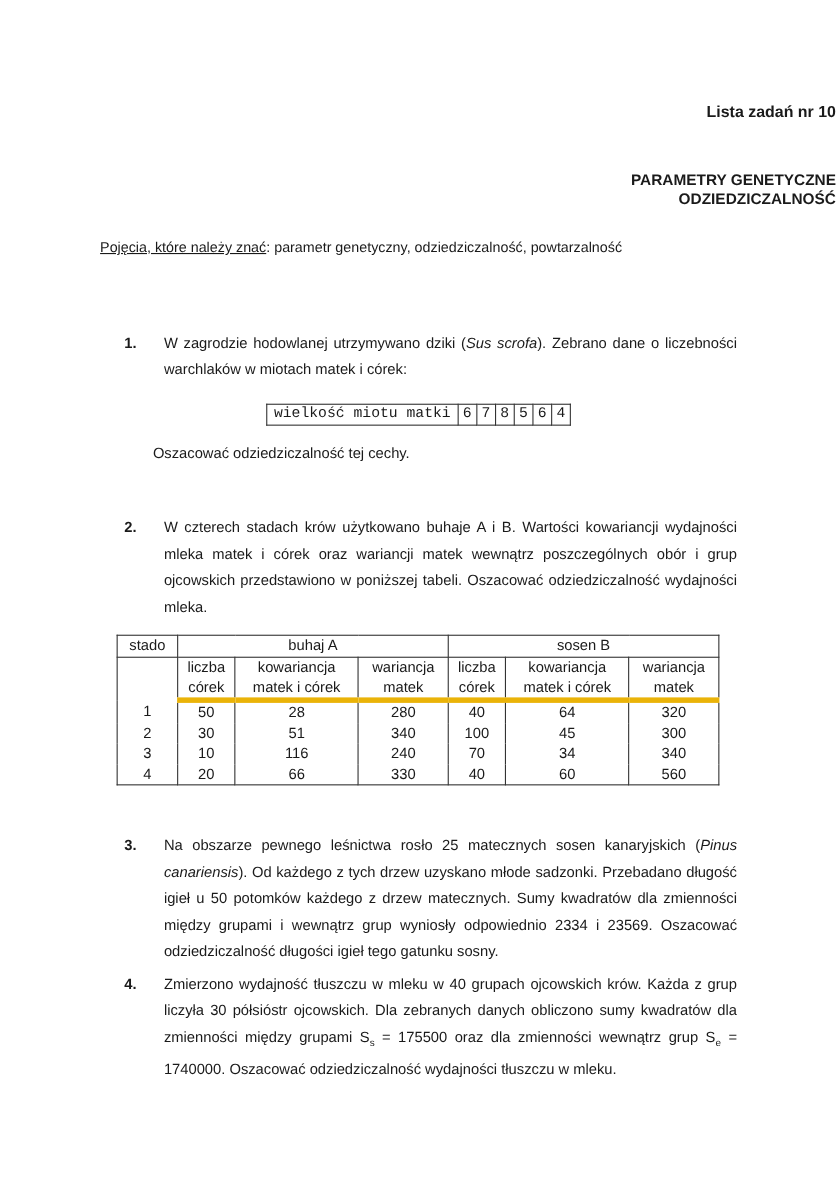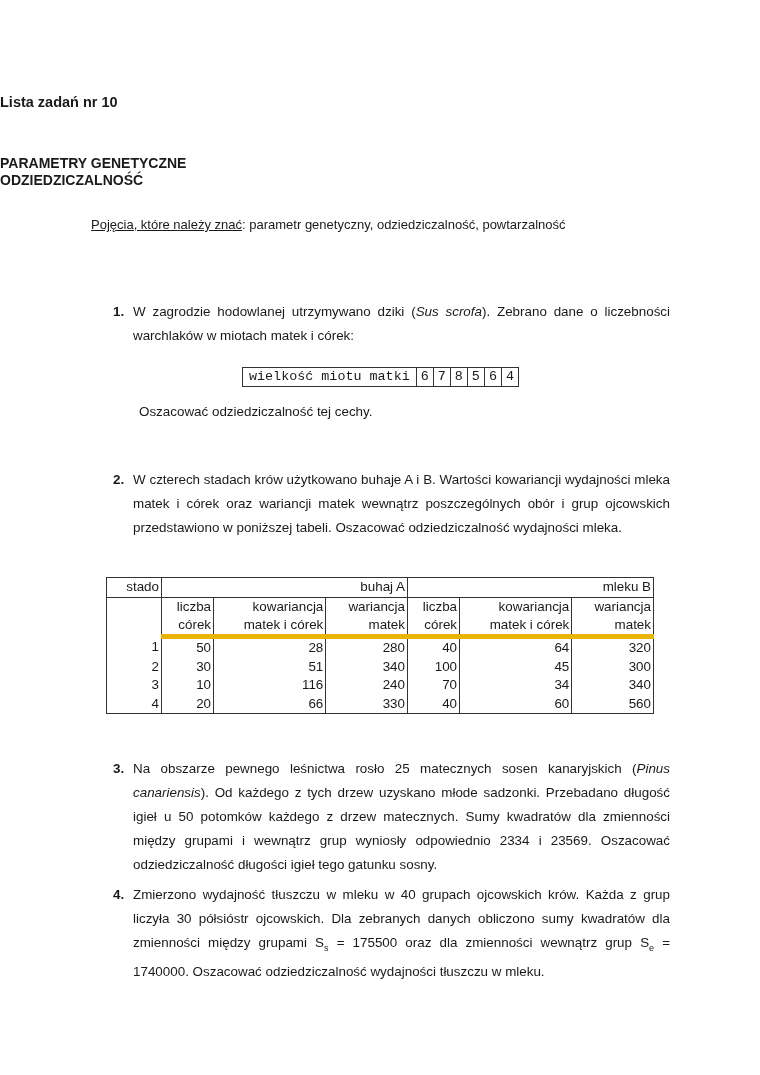--- a/index.html
+++ b/index.html
@@ -1,43 +1,43 @@
 <!DOCTYPE html>
 <html><head>
   <meta charset="utf-8">
   <style>
     html, body { margin: 0; padding: 0; background: #ffffff; }
     body {
       width: 760px; height: 1075px; position: relative; overflow: hidden;
       font-family: "Liberation Sans", sans-serif; color: #1a1a1a;
       font-size: 13.4px;
     }
-    .center { position: absolute; left: 0; width: 760px; text-align: left; font-weight: bold; }
+    .center { position: absolute; left: 0; width: 760px; text-align: right; font-weight: bold; }
     #title { top: 94px; font-size: 14.5px; }
     #subtitle1 { top: 155px; font-size: 14px; }
     #subtitle2 { top: 172px; font-size: 14px; }
     #concepts { position: absolute; left: 91px; top: 217px; font-size: 13px; }
     #concepts .lbl { text-decoration: underline; }
     .task { position: absolute; left: 113px; width: 557px; line-height: 24px; text-align: justify; }
     .task .num { position: absolute; left: 0; top: 0; font-weight: bold; }
-    .task .body { margin-left: 20px; }
+    .task .body { margin-left: 36px; }
     #task1 { top: 300px; }
     #task1-note { position: absolute; left: 139px; top: 404px; }
     #task2 { top: 468px; }
     #task3 { top: 757px; }
     #task4 { top: 883px; }
     .tail { text-align-last: left; }
 
     table { border-collapse: collapse; position: absolute; font-size: 13.4px; }
     #litter-table { left: 242px; top: 367px; }
     #litter-table td { border: 1px solid #333; padding: 0 4px; height: 18px; text-align: center; line-height: 18px; font-family: Liberation Mono, monospace; }
     #litter-table td.lab { padding: 0 6px; }
 
     #milk-table { left: 106px; top: 577px; width: 548px; }
-    #milk-table td { border-left: 1px solid #333; border-right: 1px solid #333; text-align: right; padding: 0 2px; line-height: 18.5px; margin-top: 44px; }
+    #milk-table td { border-left: 1px solid #333; border-right: 1px solid #333; text-align: center; padding: 0 2px; line-height: 18.5px; margin-top: 44px; }
     #milk-table tr.top td { border-top: 1px solid #333; border-bottom: 1px solid #333; height: 19px; }
     #milk-table tr.hdr td { line-height: 18px; }
     #milk-table tr.hdr td.h { border-bottom: 5px solid #eab308; }
     #milk-table tr.last td { border-bottom: 1px solid #333; }
     #milk-table td.stadocol { width: 50px; }
     sub { font-size: 9px; }
   </style>
 </head>
 <body>
 
@@ -73,21 +73,21 @@
 <div id="task2" class="task">
   <span class="num">2.</span>
   <div class="body tail">W czterech stadach krów użytkowano buhaje A i B. Wartości kowariancji wydajności mleka matek i córek oraz wariancji matek wewnątrz poszczególnych obór i grup ojcowskich przedstawiono w poniższej tabeli. Oszacować odziedziczalność wydajności mleka.</div>
 </div>
 
 <table id="milk-table">
   <tbody>
       <tr class="top">
     <td class="stadocol">stado</td>
     <td colspan="3">buhaj A</td>
-    <td colspan="3">mleku B</td>
+    <td colspan="3">sosen B</td>
   </tr>
   <tr class="hdr">
     <td class="stadocol"></td>
     <td class="h"><span>liczba</span><br><span>córek</span></td>
     <td class="h"><span>kowariancja</span><br><span>matek i córek</span></td>
     <td class="h"><span>wariancja</span><br><span>matek</span></td>
     <td class="h"><span>liczba</span><br><span>córek</span></td>
     <td class="h"><span>kowariancja</span><br><span>matek i córek</span></td>
     <td class="h"><span>wariancja</span><br><span>matek</span></td>
   </tr>

